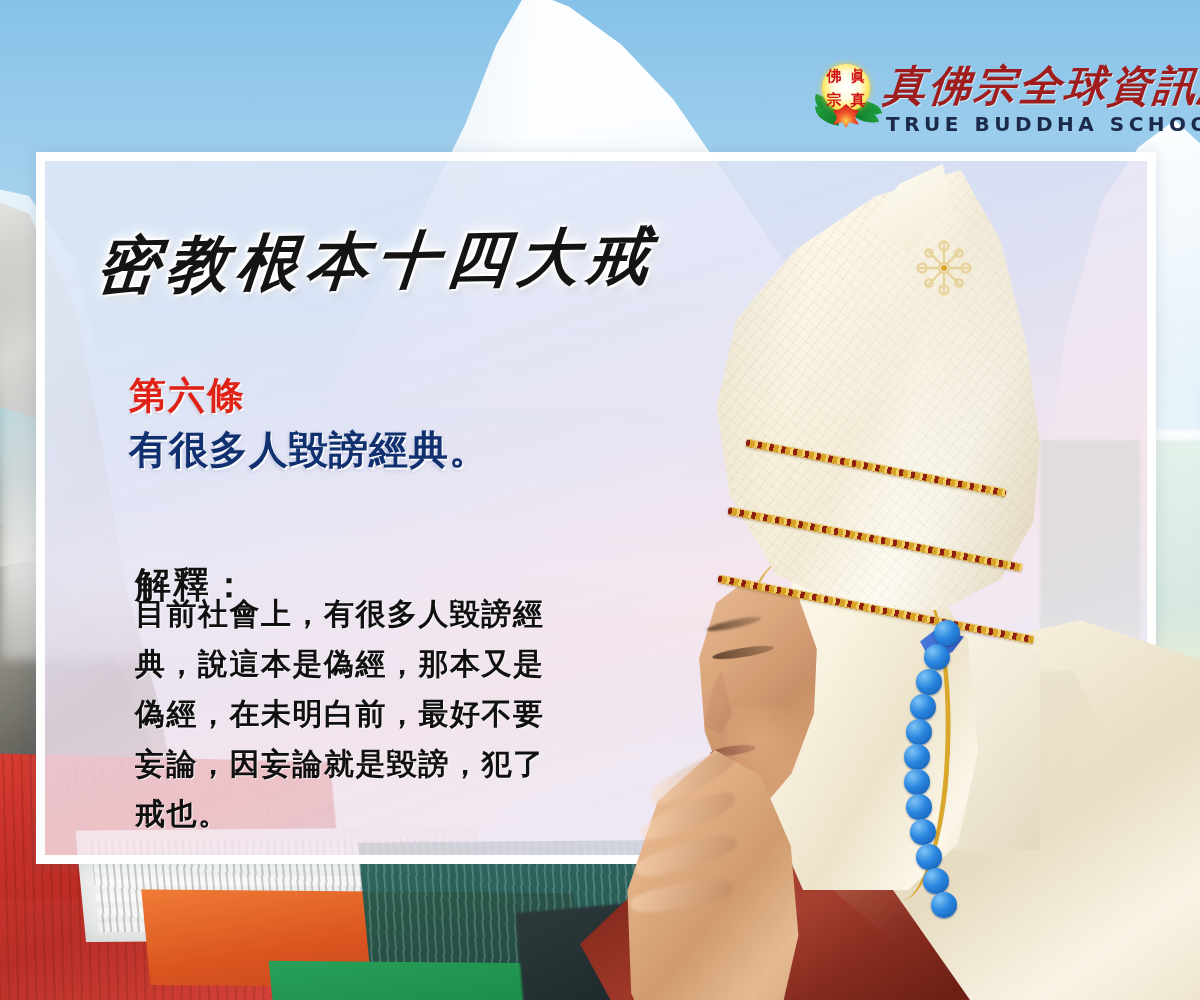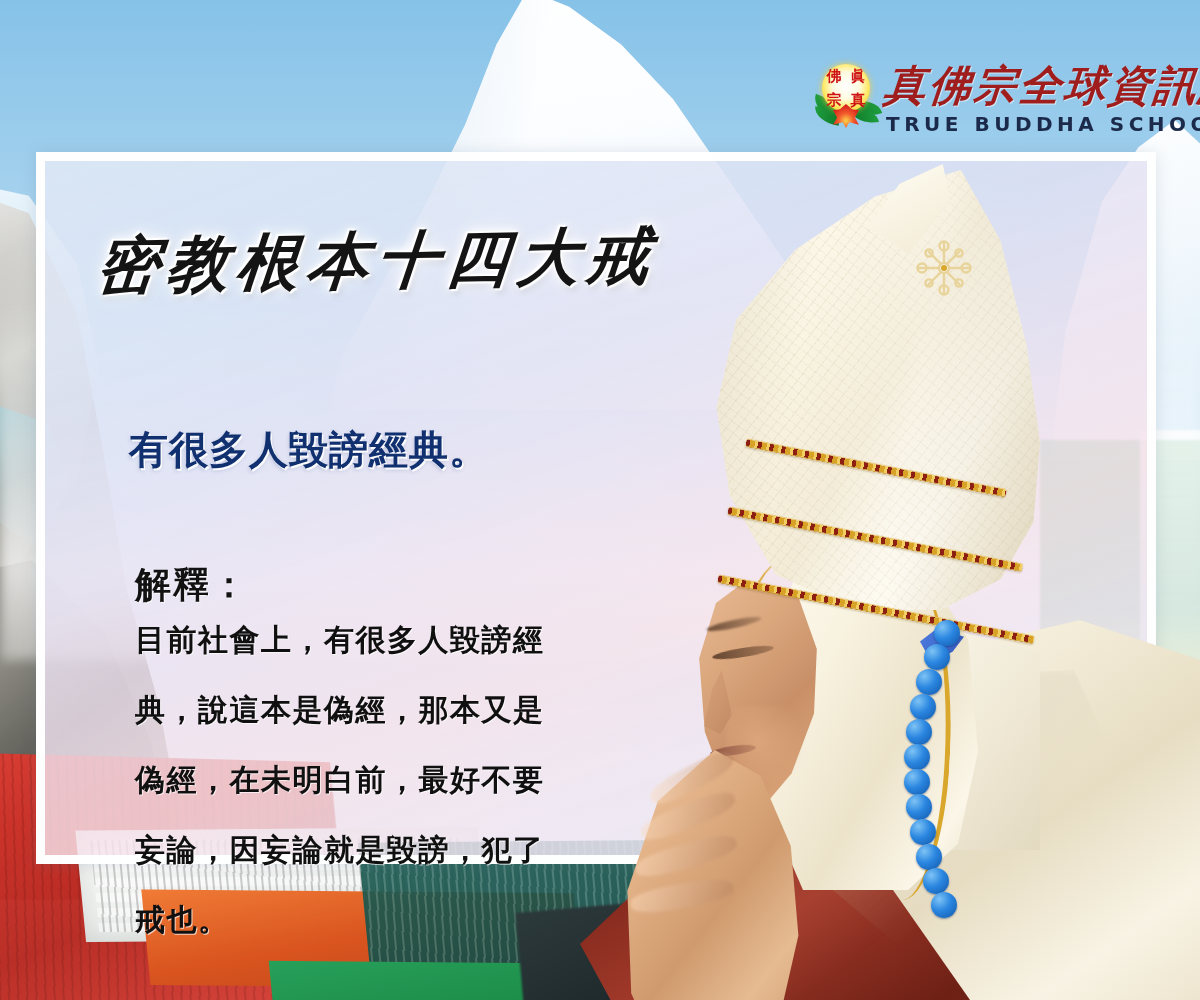--- a/index.html
+++ b/index.html
@@ -301,24 +301,24 @@
     text-shadow:1.5px 1.5px 0 rgba(255,255,255,.9),0 2px 4px rgba(60,80,140,.28);
     white-space:nowrap;
   }
   .explain-label{
     position:absolute;left:90px;top:400px;
     font-family:"DejaVu Serif","Liberation Serif",serif;
     font-size:36px;font-weight:700;color:#121212;letter-spacing:2px;
     text-shadow:1px 1px 0 rgba(255,255,255,.75);
   }
   .body-text{
-    position:absolute;left:90px;top:444px;width:432px;
+    position:absolute;left:90px;top:428px;width:432px;
     font-family:"DejaVu Serif","Liberation Serif",serif;
     font-size:30px;font-weight:700;color:#101010;
-    line-height:70px;letter-spacing:1.5px;
+    line-height:50px;letter-spacing:1.5px;
     text-shadow:1px 1px 0 rgba(255,255,255,.7);
   }
 
   
   .logo{position:absolute;left:812px;top:58px;width:350px;height:92px;}
   .emblem{position:absolute;left:0;top:6px;width:68px;height:68px;}
   .em-sun{position:absolute;left:10px;top:0;width:48px;height:48px;border-radius:50%;
     background:radial-gradient(circle at 50% 45%,#ffffff 0%,#fffbe0 38%,#ffe96a 62%,#f6cf1f 85%,#e0a90e 100%);
     box-shadow:0 0 6px rgba(250,210,60,.9);}
   .em-chars{position:absolute;left:10px;top:0;width:48px;height:48px;
@@ -384,20 +384,21 @@
       </div>
   </div>
   <div class="flag fl-dark"></div>
   <div class="flag fl-green3"></div>
   <div class="flag fl-white2"></div>
   <div class="flag fl-red2"></div>
 
   <div class="card">
     <div class="card-inner">
       <div class="cal-title">密教根本十四大戒</div>
+      <div class="rule-no">第六條</div>
       <div class="rule-text">有很多人毀謗經典。</div>
       <div class="explain-label">解釋：</div>
       <div class="body-text">目前社會上，有很多人毀謗經典，說這本是偽經，那本又是偽經，在未明白前，最好不要妄論，因妄論就是毀謗，犯了戒也。</div>
     </div>
   </div>
 
   <div class="monk">
     <div class="robe"></div>
     <div class="robe-hl"></div>
     <div class="shawl"></div>

